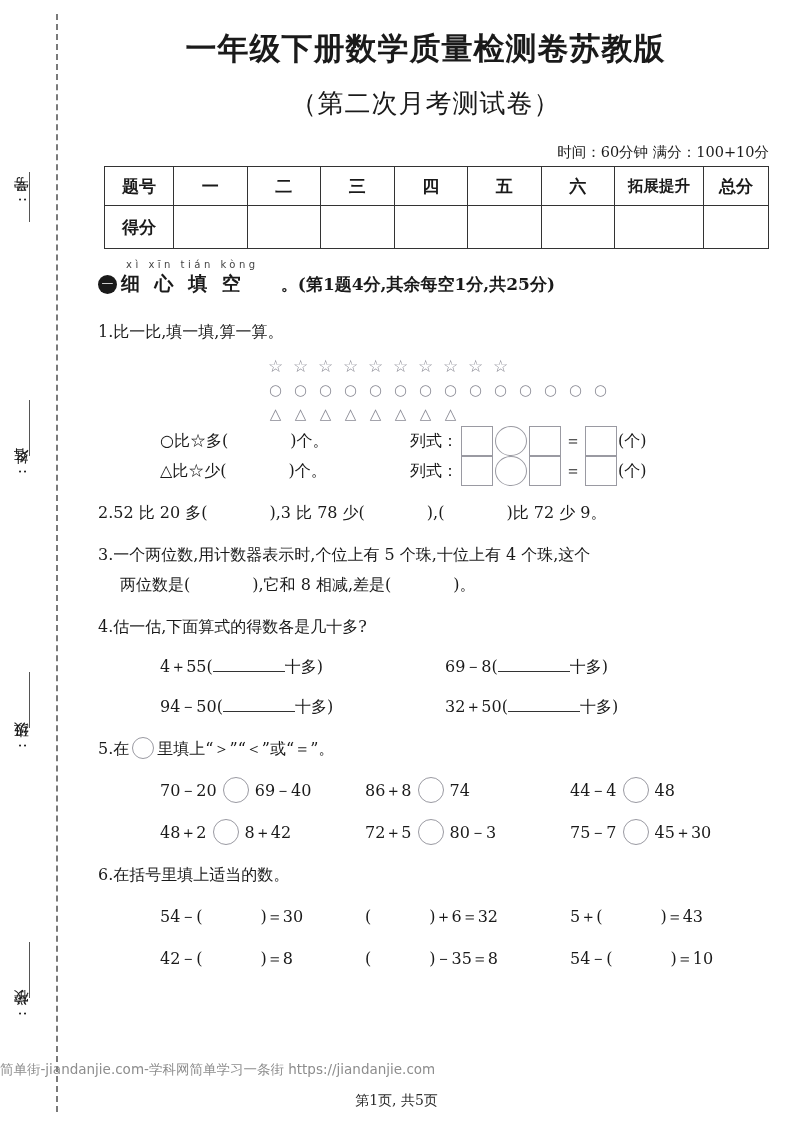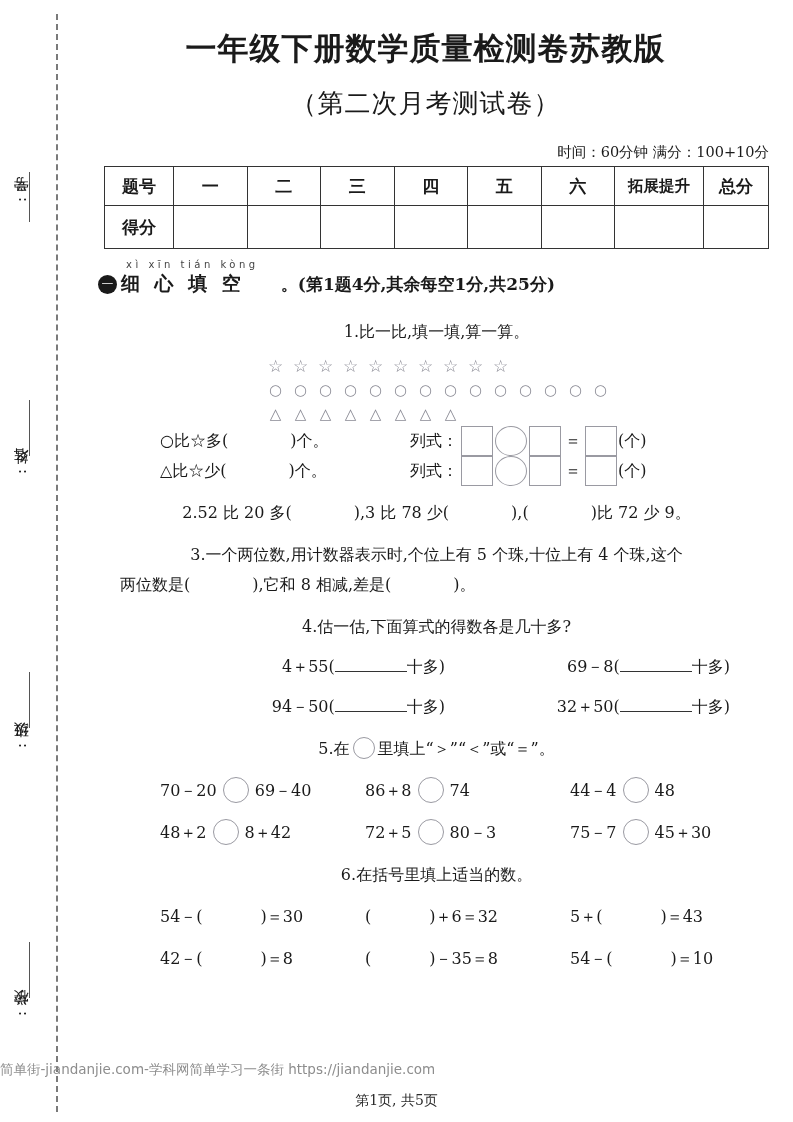--- a/index.html
+++ b/index.html
@@ -142,21 +142,21 @@
     margin-left: 36px;
   }
 
   
   .q {
     padding-left: 40px;
     padding-right: 18px;
     font-size: 16px;
     line-height: 30px;
   }
-  .q-stem { margin-top: 12px; text-align: center; }
+  .q-stem { margin-top: 12px; }
   .indent { padding-left: 22px; }
 
   
   .shapes-block {
     margin-top: 8px;
     padding-left: 165px;
   }
   .shape-row {
     line-height: 23px;
     white-space: nowrap;
@@ -209,21 +209,21 @@
   }
   .eqs { margin: 0 3px; font-size: 16px; }
 
   
   .grid2 {
     display: flex;
     padding-left: 62px;
     margin-top: 10px;
     font-size: 16px;
   }
-  .grid2 > div { width: 285px; white-space: nowrap; text-align: right; }
+  .grid2 > div { width: 285px; white-space: nowrap; }
 
   .grid3 {
     display: flex;
     padding-left: 62px;
     margin-top: 12px;
     font-size: 16px;
   }
   .grid3 > div { flex: 1; white-space: nowrap; }
 
   .ublank {

